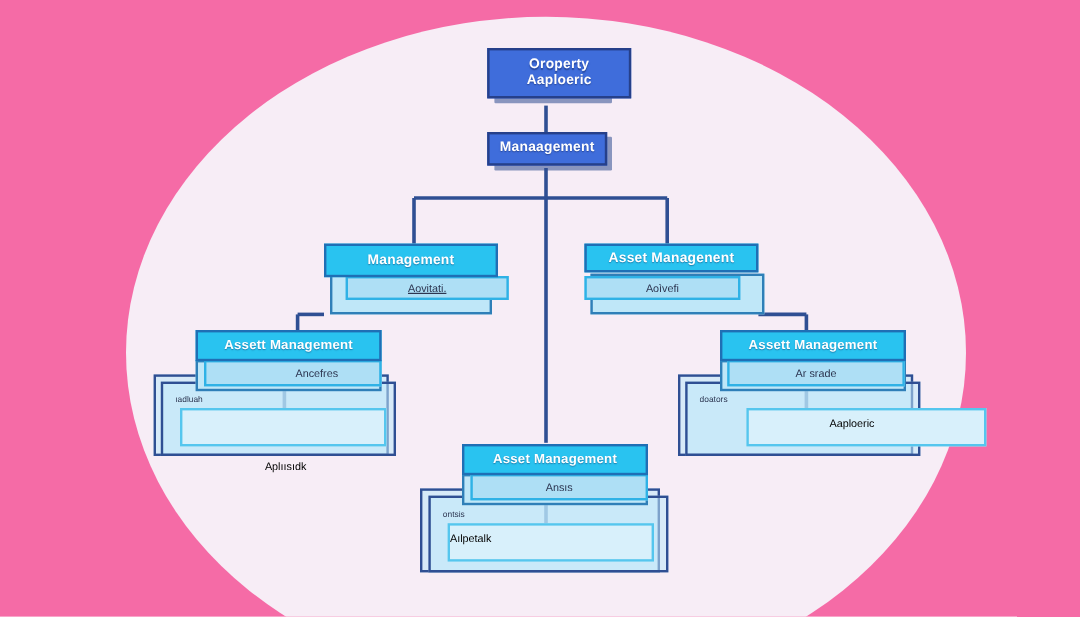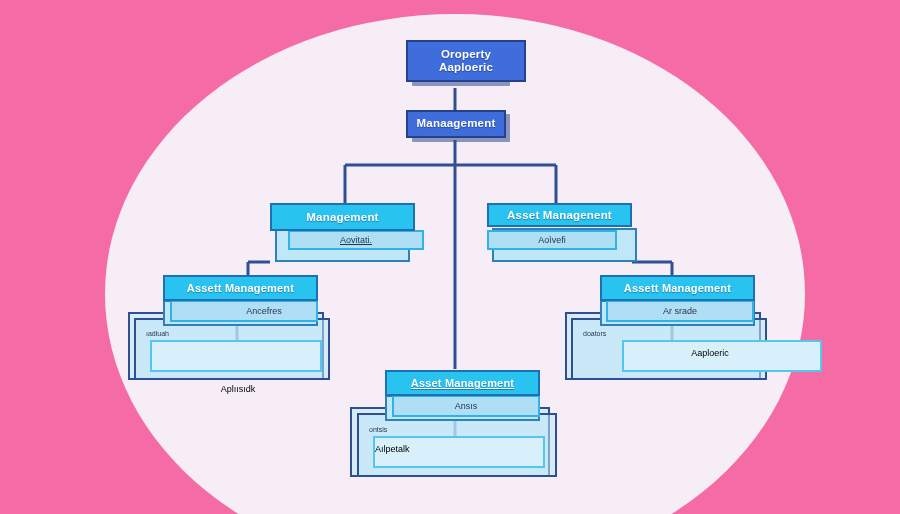--- a/index.html
+++ b/index.html
@@ -212,18 +212,18 @@
         <span>Aılpetalk</span>
       </div>
     </div>
     <div class="tiny-label" style="left:369px;top:426px;width:96px;">
       <span>ontsis</span>
     </div>
     <div class="card-base" style="left:385px;top:395px;width:155px;height:26px;"></div>
     <div class="card-row row-label" style="left:392px;top:395px;width:148px;height:22px;">
       <span>Ansıs</span>
     </div>
-    <div class="card-hd hd-11" style="left:385px;top:370px;width:155px;height:26px;text-decoration:underline;">
+    <div class="card-hd hd-11" style="left:385px;top:370px;width:155px;height:26px;">
       <span>Asset Management</span>
     </div>
   </div>
 
 </div>
 
 </body></html>

